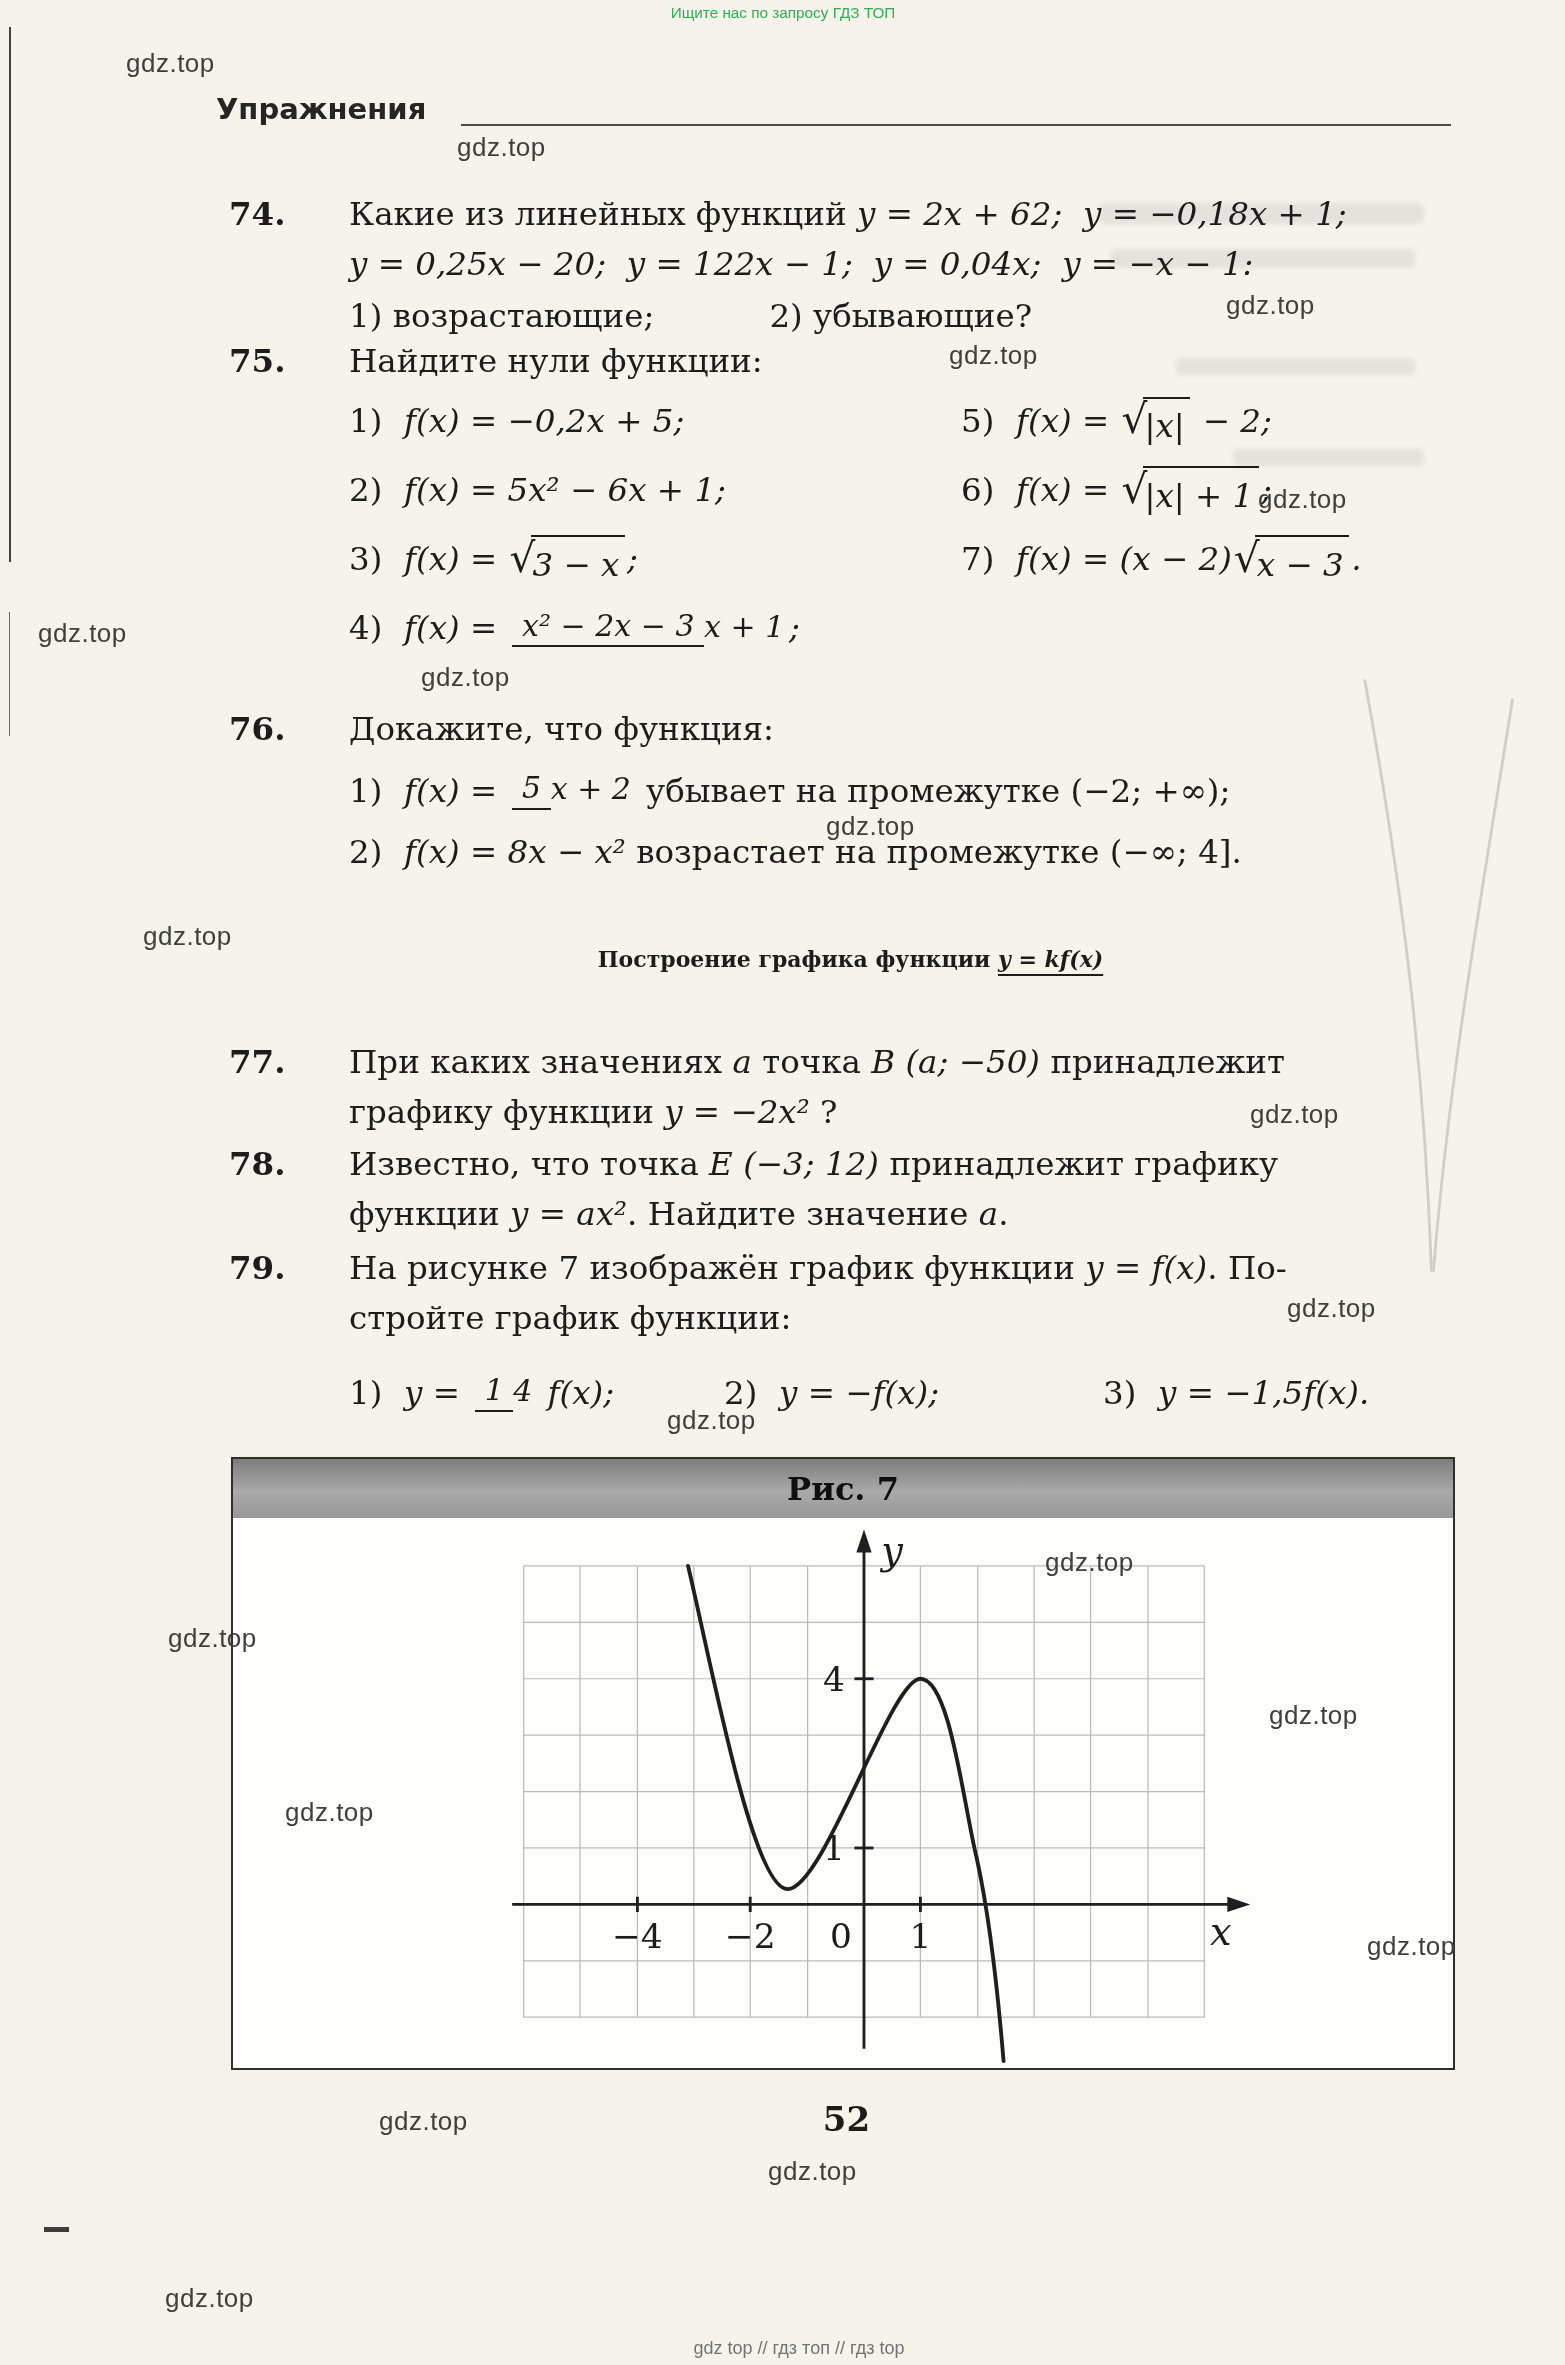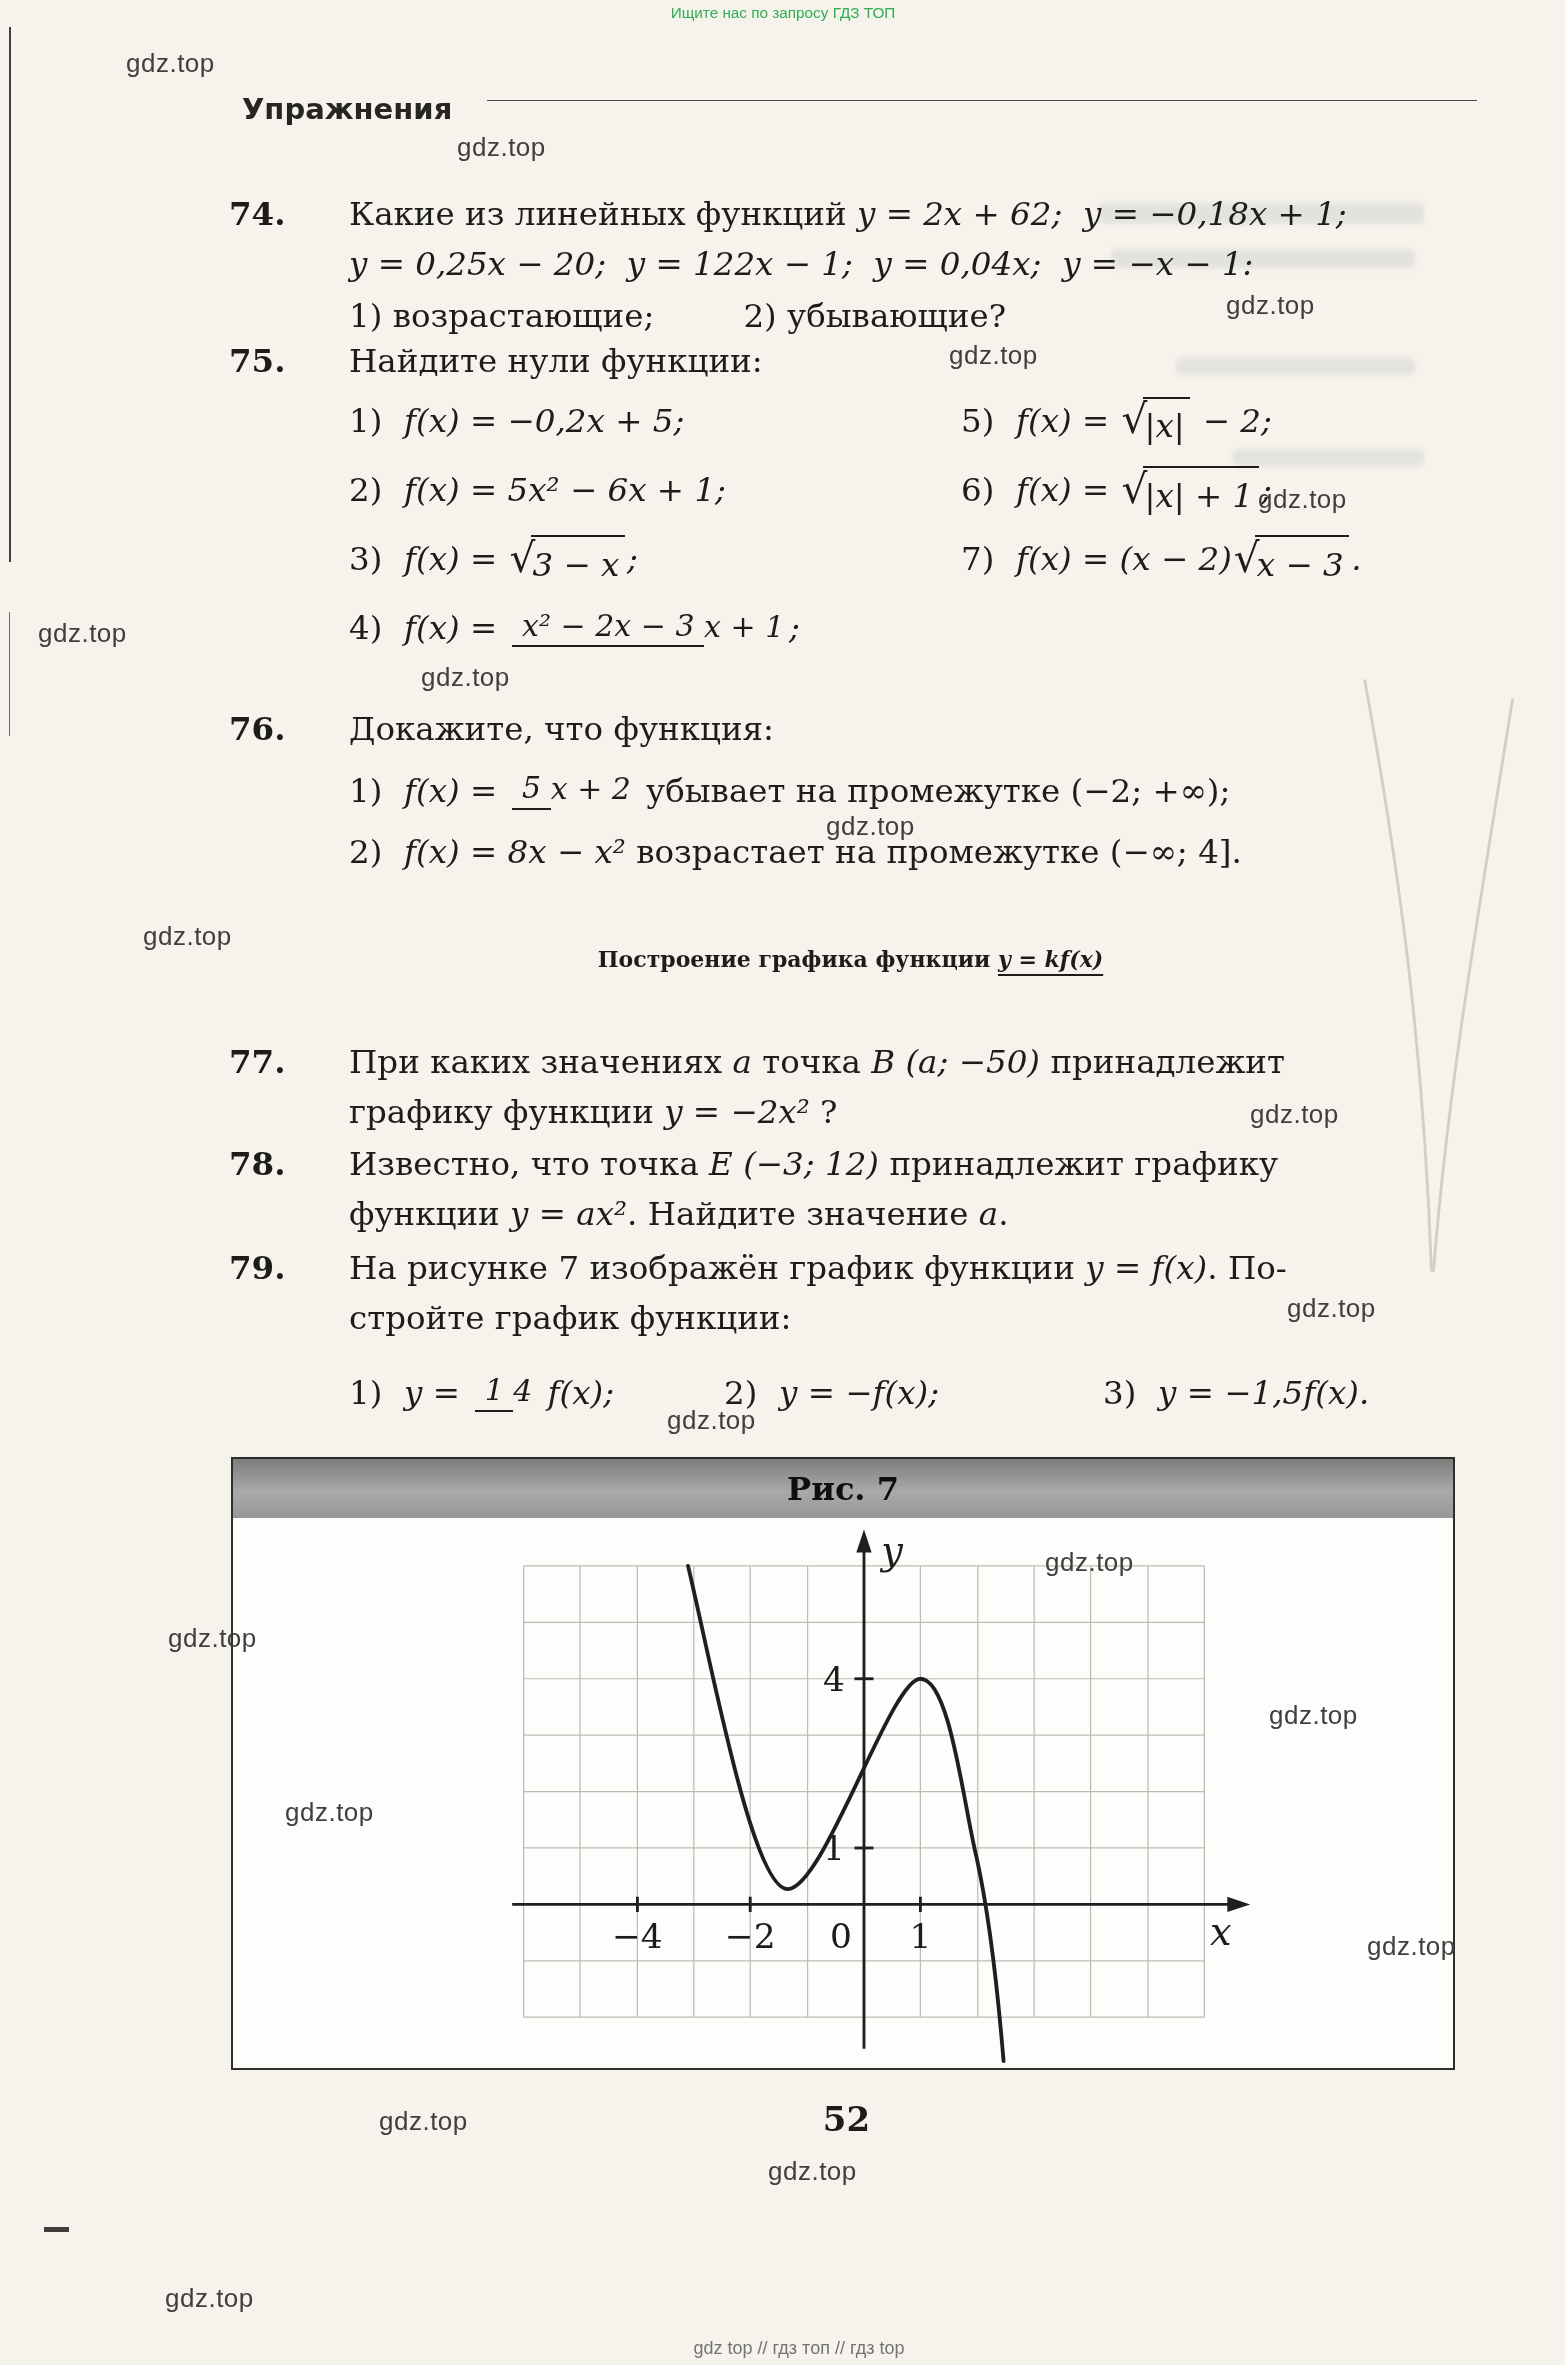--- a/index.html
+++ b/index.html
@@ -12,30 +12,30 @@
   .banner{position:absolute;top:3.8px;left:0;width:100%;text-align:center;
           font-family:"Liberation Sans",sans-serif;font-size:15.3px;color:#2fae53}
   .footer{position:absolute;top:2338px;left:16px;width:100%;text-align:center;
           font-family:"Liberation Sans",sans-serif;font-size:18px;color:#737373}
   .watermark{position:absolute;font-family:"Liberation Sans",sans-serif;
              font-size:26px;color:#403f3d;letter-spacing:0.5px;z-index:9}
   .edge{position:absolute;left:8.6px;top:27px;width:2.9px;height:535px;background:#43423f}
   .edge2{position:absolute;left:8.6px;top:612px;width:1.9px;height:124px;background:#6a6965}
   .dash{position:absolute;left:44px;top:2227px;width:25px;height:4.8px;background:#3e3d3a}
 
-  .hdr{position:absolute;left:242px;top:92px;width:1235px;display:flex;align-items:flex-start;gap:35px}
+  .hdr{position:absolute;left:216px;top:92px;width:1235px;display:flex;align-items:flex-end;gap:35px}
   .hdr-t{font-family:"DejaVu Sans",sans-serif;font-weight:bold;font-size:29px;color:#262523}
   .hdr-rule{flex:1;height:1.9px;background:#4a4946;margin-top:7.6px}
 
   .ex{position:absolute;left:229px;width:1252px;display:grid;
       grid-template-columns:120px 1fr;font-size:32.5px;line-height:50px}
   .exnum{font-weight:bold}
   .line{min-height:50px}
   .sub74{margin-top:1.9px}
-  .sub74 .second{margin-left:89px}
+  .sub74 .second{margin-left:115px}
 
   .ex74{top:189px}
   .ex75{top:336px}
   .ex76{top:704px}
   .ex77{top:1037px}
   .ex78{top:1139px}
   .ex79{top:1243px}
 
   .grid75{display:grid;grid-template-columns:612px auto;row-gap:13.4px;margin-top:9.6px}
   .ilabel{display:inline-block;min-width:55px}

